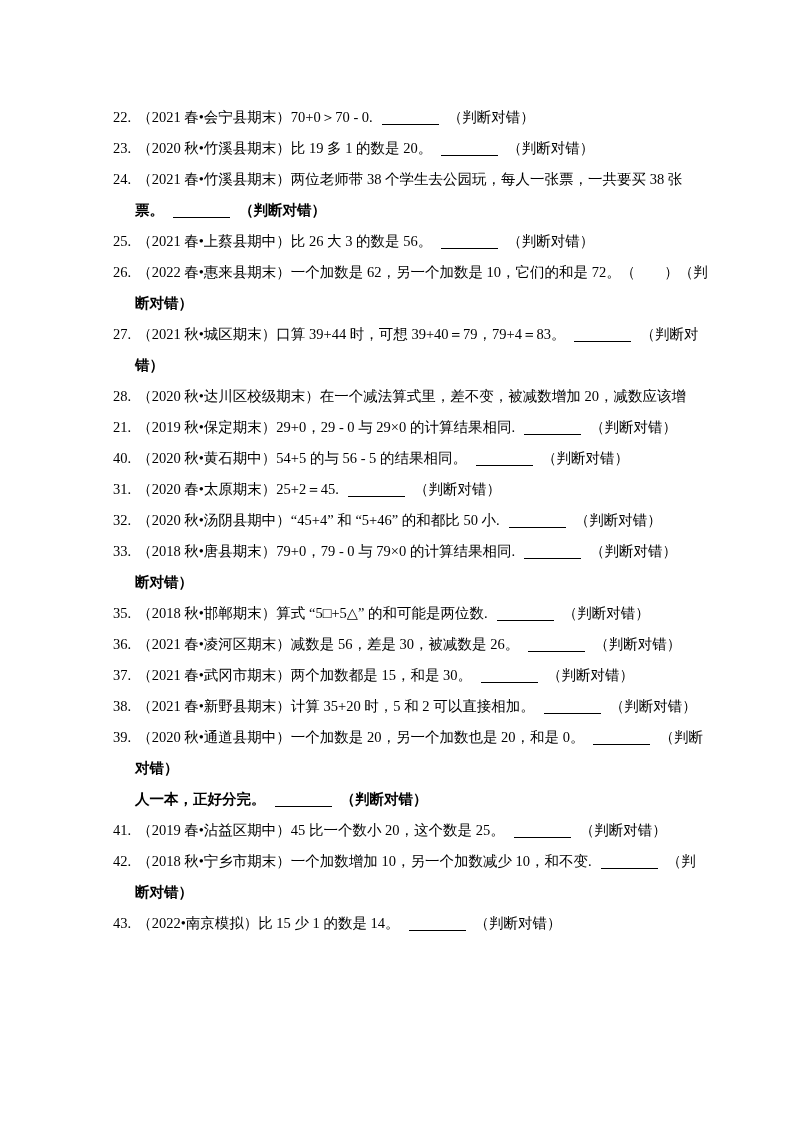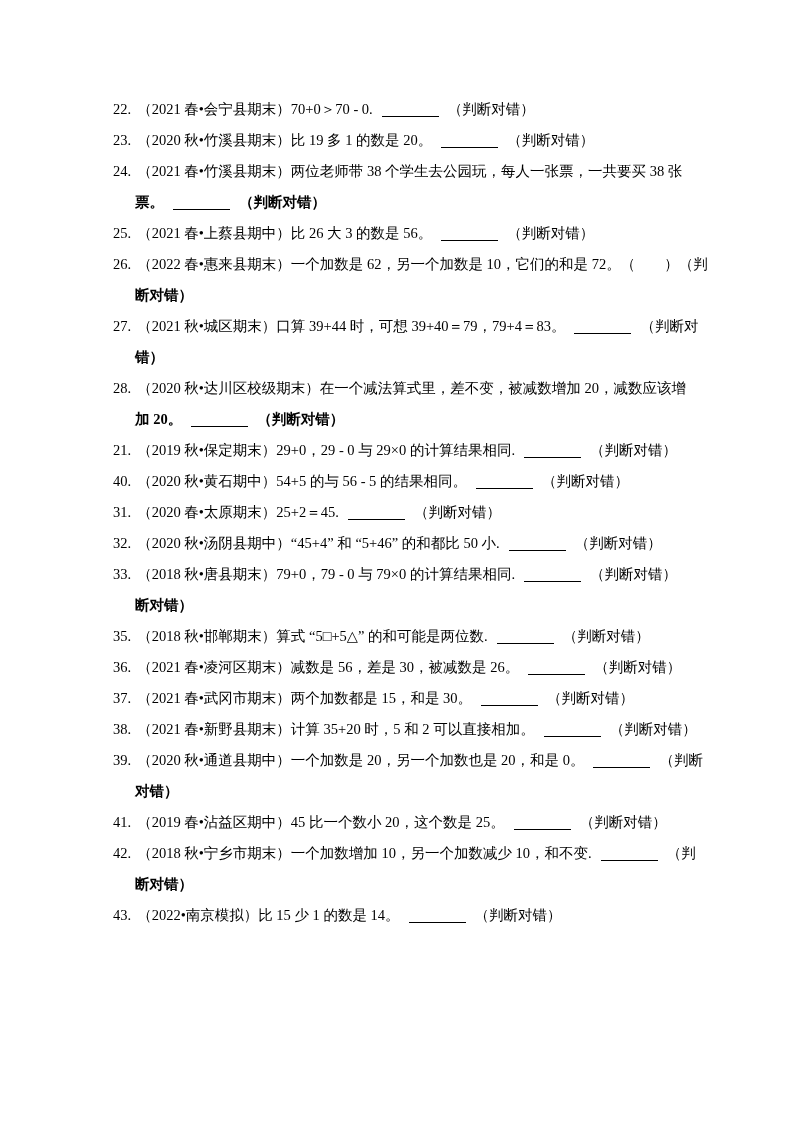--- a/index.html
+++ b/index.html
@@ -13,21 +13,21 @@
     height: 1122px;
     background: #ffffff;
     overflow: hidden;
     font-family: "Liberation Serif", "DejaVu Serif", serif;
     font-size: 14.5px;
     color: #000000;
   }
   .doc {
     position: absolute;
     left: 113px;
-    top: 94px;
+    top: 102px;
     width: 600px;
   }
   .line {
     line-height: 31px;
     white-space: nowrap;
   }
   .line.cont {
     padding-left: 22px;
     font-weight: bold;
   }
@@ -51,31 +51,31 @@
       <div class="line"><span class="q-num">22.</span><span>（2021 春•会宁县期末）70+0＞70 - 0.</span><span class="blank"></span><span>（判断对错）</span></div>
       <div class="line"><span class="q-num">23.</span><span>（2020 秋•竹溪县期末）比 19 多 1 的数是 20。</span><span class="blank"></span><span>（判断对错）</span></div>
       <div class="line"><span class="q-num">24.</span><span>（2021 春•竹溪县期末）两位老师带 38 个学生去公园玩，每人一张票，一共要买 38 张</span></div>
       <div class="line cont"><span>票。</span><span class="blank"></span><span>（判断对错）</span></div>
       <div class="line"><span class="q-num">25.</span><span>（2021 春•上蔡县期中）比 26 大 3 的数是 56。</span><span class="blank"></span><span>（判断对错）</span></div>
       <div class="line"><span class="q-num">26.</span><span>（2022 春•惠来县期末）一个加数是 62，另一个加数是 10，它们的和是 72。（　　）（判</span></div>
       <div class="line cont"><span>断对错）</span></div>
       <div class="line"><span class="q-num">27.</span><span>（2021 秋•城区期末）口算 39+44 时，可想 39+40＝79，79+4＝83。</span><span class="blank"></span><span>（判断对</span></div>
       <div class="line cont"><span>错）</span></div>
       <div class="line"><span class="q-num">28.</span><span>（2020 秋•达川区校级期末）在一个减法算式里，差不变，被减数增加 20，减数应该增</span></div>
-      <div class="line cont"><span>加 20。</span><span class="blank"></span><span>（判断对错）</span></div>
       <div class="line"><span class="q-num">21.</span><span>（2019 秋•保定期末）29+0，29 - 0 与 29×0 的计算结果相同.</span><span class="blank"></span><span>（判断对错）</span></div>
       <div class="line"><span class="q-num">40.</span><span>（2020 秋•黄石期中）54+5 的与 56 - 5 的结果相同。</span><span class="blank"></span><span>（判断对错）</span></div>
       <div class="line"><span class="q-num">31.</span><span>（2020 春•太原期末）25+2＝45.</span><span class="blank"></span><span>（判断对错）</span></div>
       <div class="line"><span class="q-num">32.</span><span>（2020 秋•汤阴县期中）“45+4” 和 “5+46” 的和都比 50 小.</span><span class="blank"></span><span>（判断对错）</span></div>
       <div class="line"><span class="q-num">33.</span><span>（2018 秋•唐县期末）79+0，79 - 0 与 79×0 的计算结果相同.</span><span class="blank"></span><span>（判断对错）</span></div>
       <div class="line cont"><span>断对错）</span></div>
       <div class="line"><span class="q-num">35.</span><span>（2018 秋•邯郸期末）算式 “5□+5△” 的和可能是两位数.</span><span class="blank"></span><span>（判断对错）</span></div>
       <div class="line"><span class="q-num">36.</span><span>（2021 春•凌河区期末）减数是 56，差是 30，被减数是 26。</span><span class="blank"></span><span>（判断对错）</span></div>
       <div class="line"><span class="q-num">37.</span><span>（2021 春•武冈市期末）两个加数都是 15，和是 30。</span><span class="blank"></span><span>（判断对错）</span></div>
       <div class="line"><span class="q-num">38.</span><span>（2021 春•新野县期末）计算 35+20 时，5 和 2 可以直接相加。</span><span class="blank"></span><span>（判断对错）</span></div>
       <div class="line"><span class="q-num">39.</span><span>（2020 秋•通道县期中）一个加数是 20，另一个加数也是 20，和是 0。</span><span class="blank"></span><span>（判断</span></div>
       <div class="line cont"><span>对错）</span></div>
+      <div class="line cont"><span>人一本，正好分完。</span><span class="blank"></span><span>（判断对错）</span></div>
       <div class="line"><span class="q-num">41.</span><span>（2019 春•沾益区期中）45 比一个数小 20，这个数是 25。</span><span class="blank"></span><span>（判断对错）</span></div>
       <div class="line"><span class="q-num">42.</span><span>（2018 秋•宁乡市期末）一个加数增加 10，另一个加数减少 10，和不变.</span><span class="blank"></span><span>（判</span></div>
       <div class="line cont"><span>断对错）</span></div>
       <div class="line"><span class="q-num">43.</span><span>（2022•南京模拟）比 15 少 1 的数是 14。</span><span class="blank"></span><span>（判断对错）</span></div>
     </div>
 </div>
 
 </body></html>

